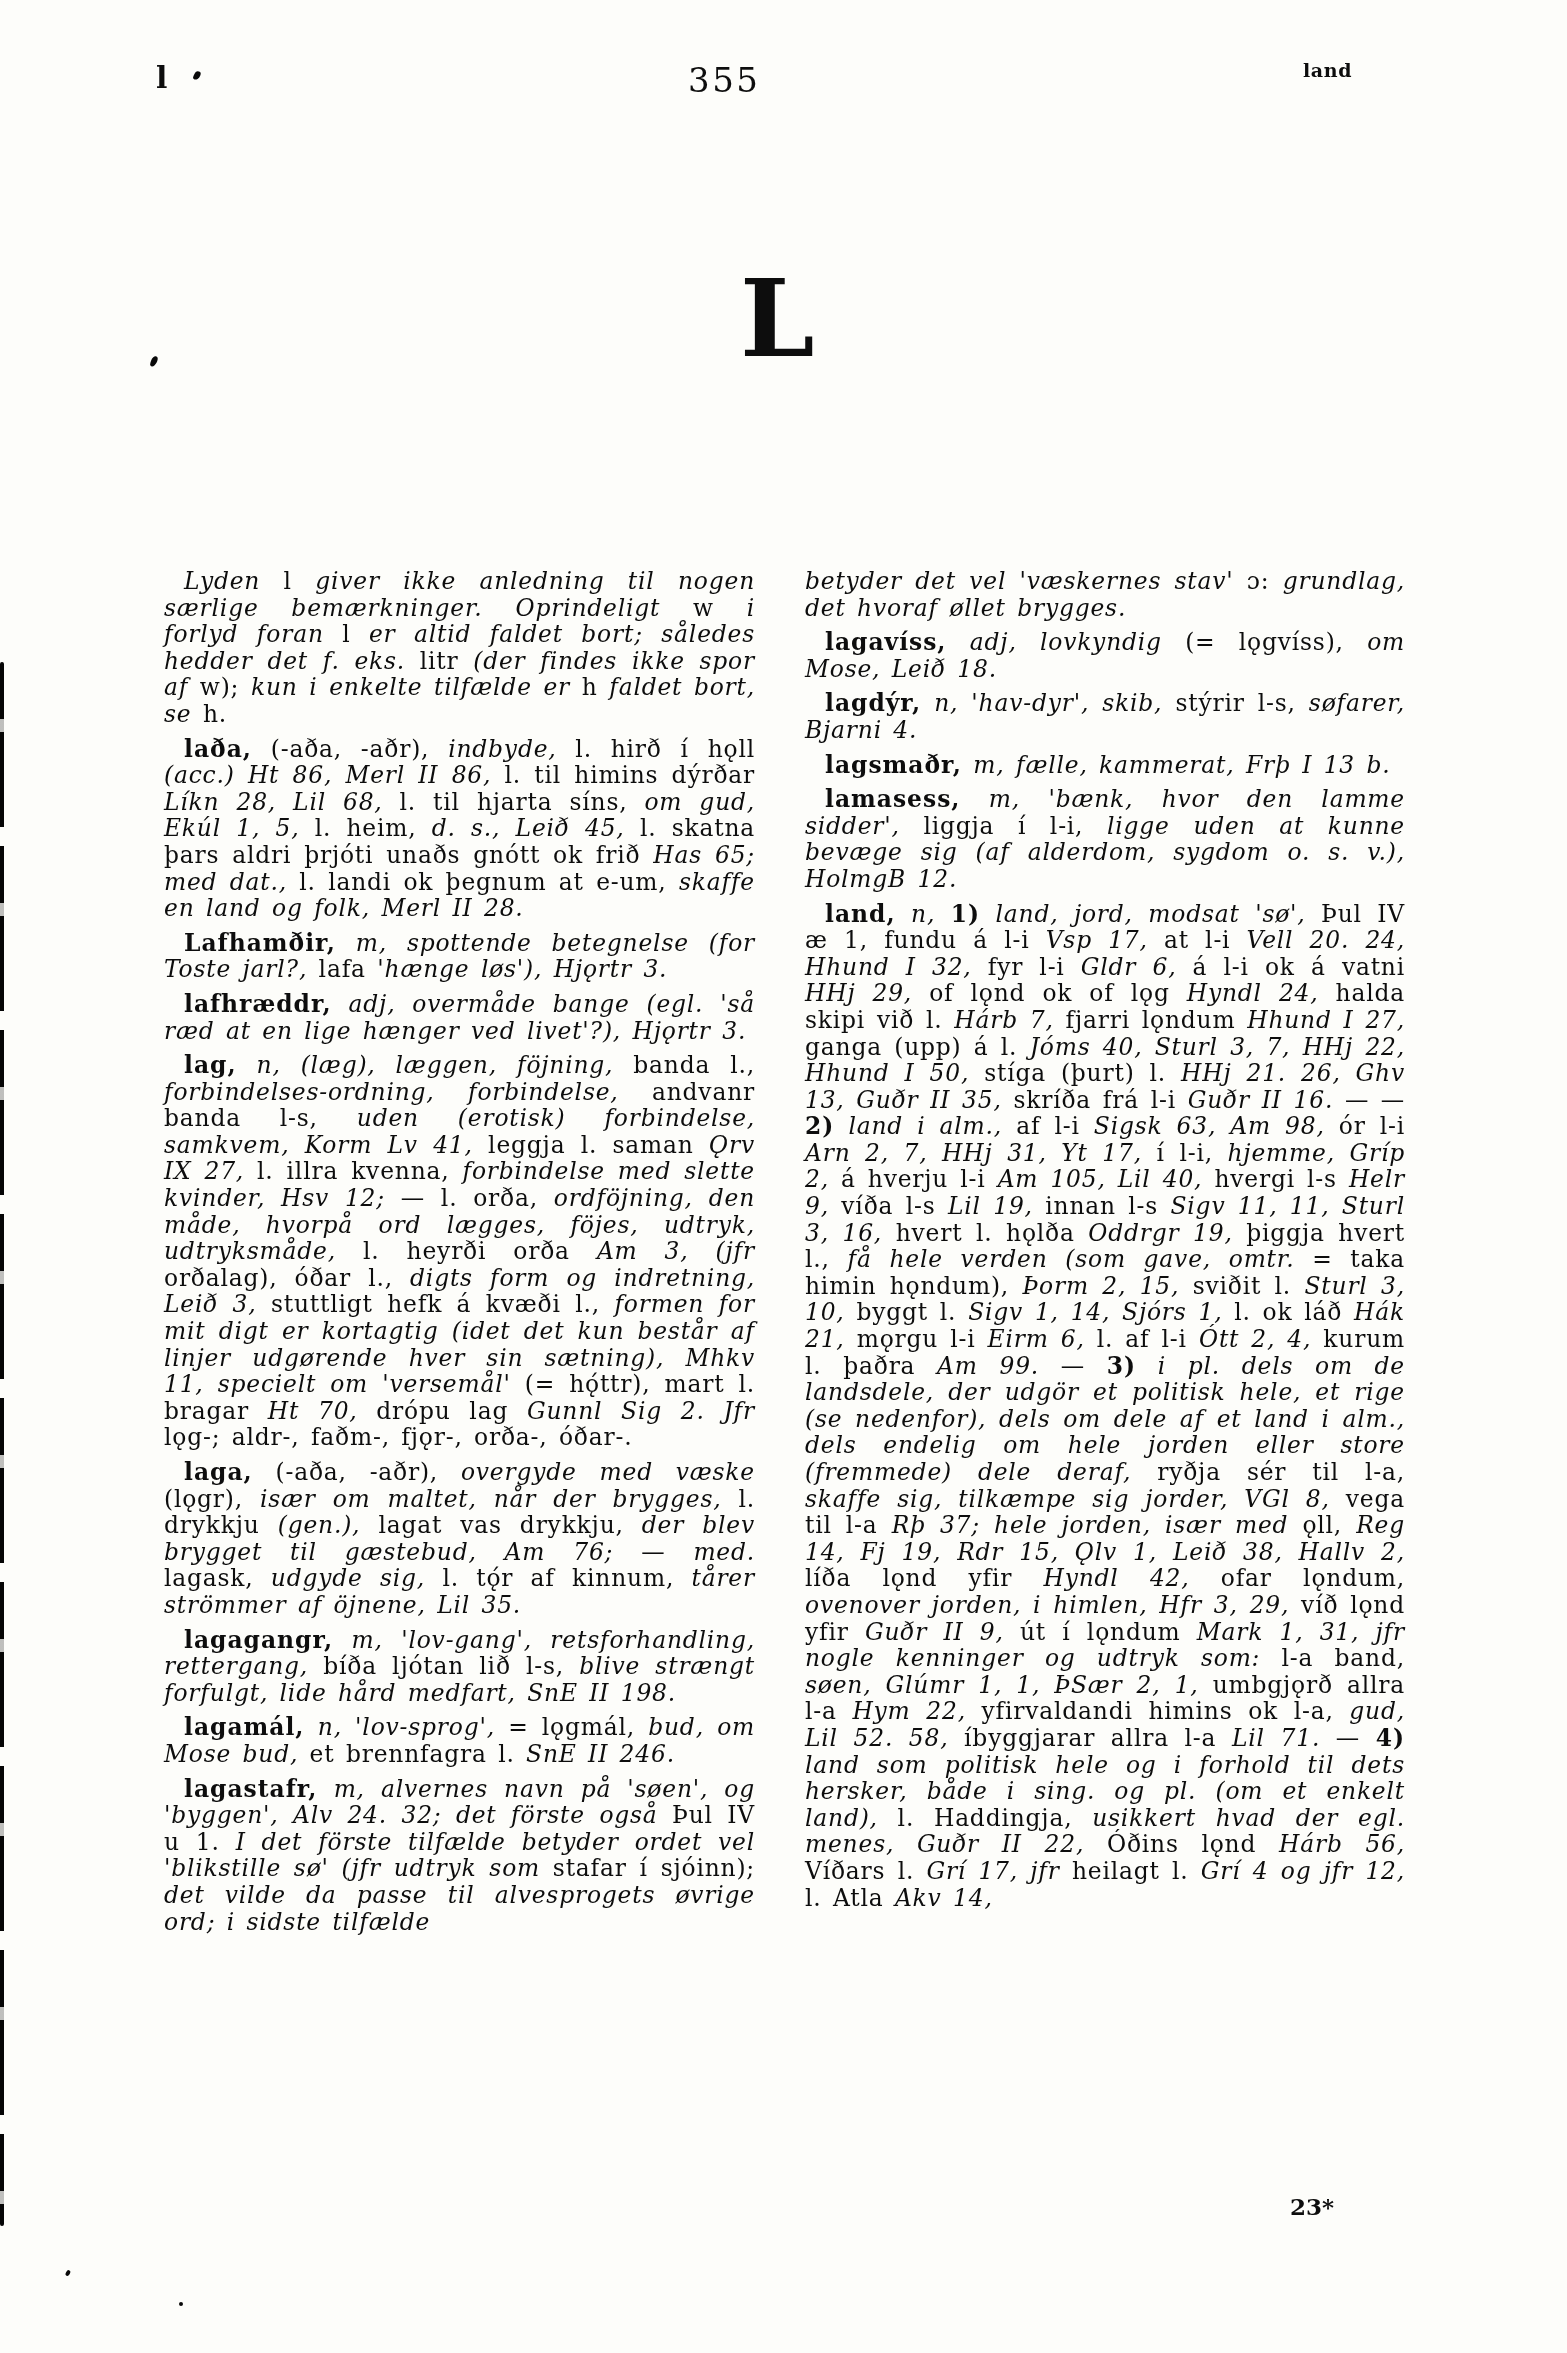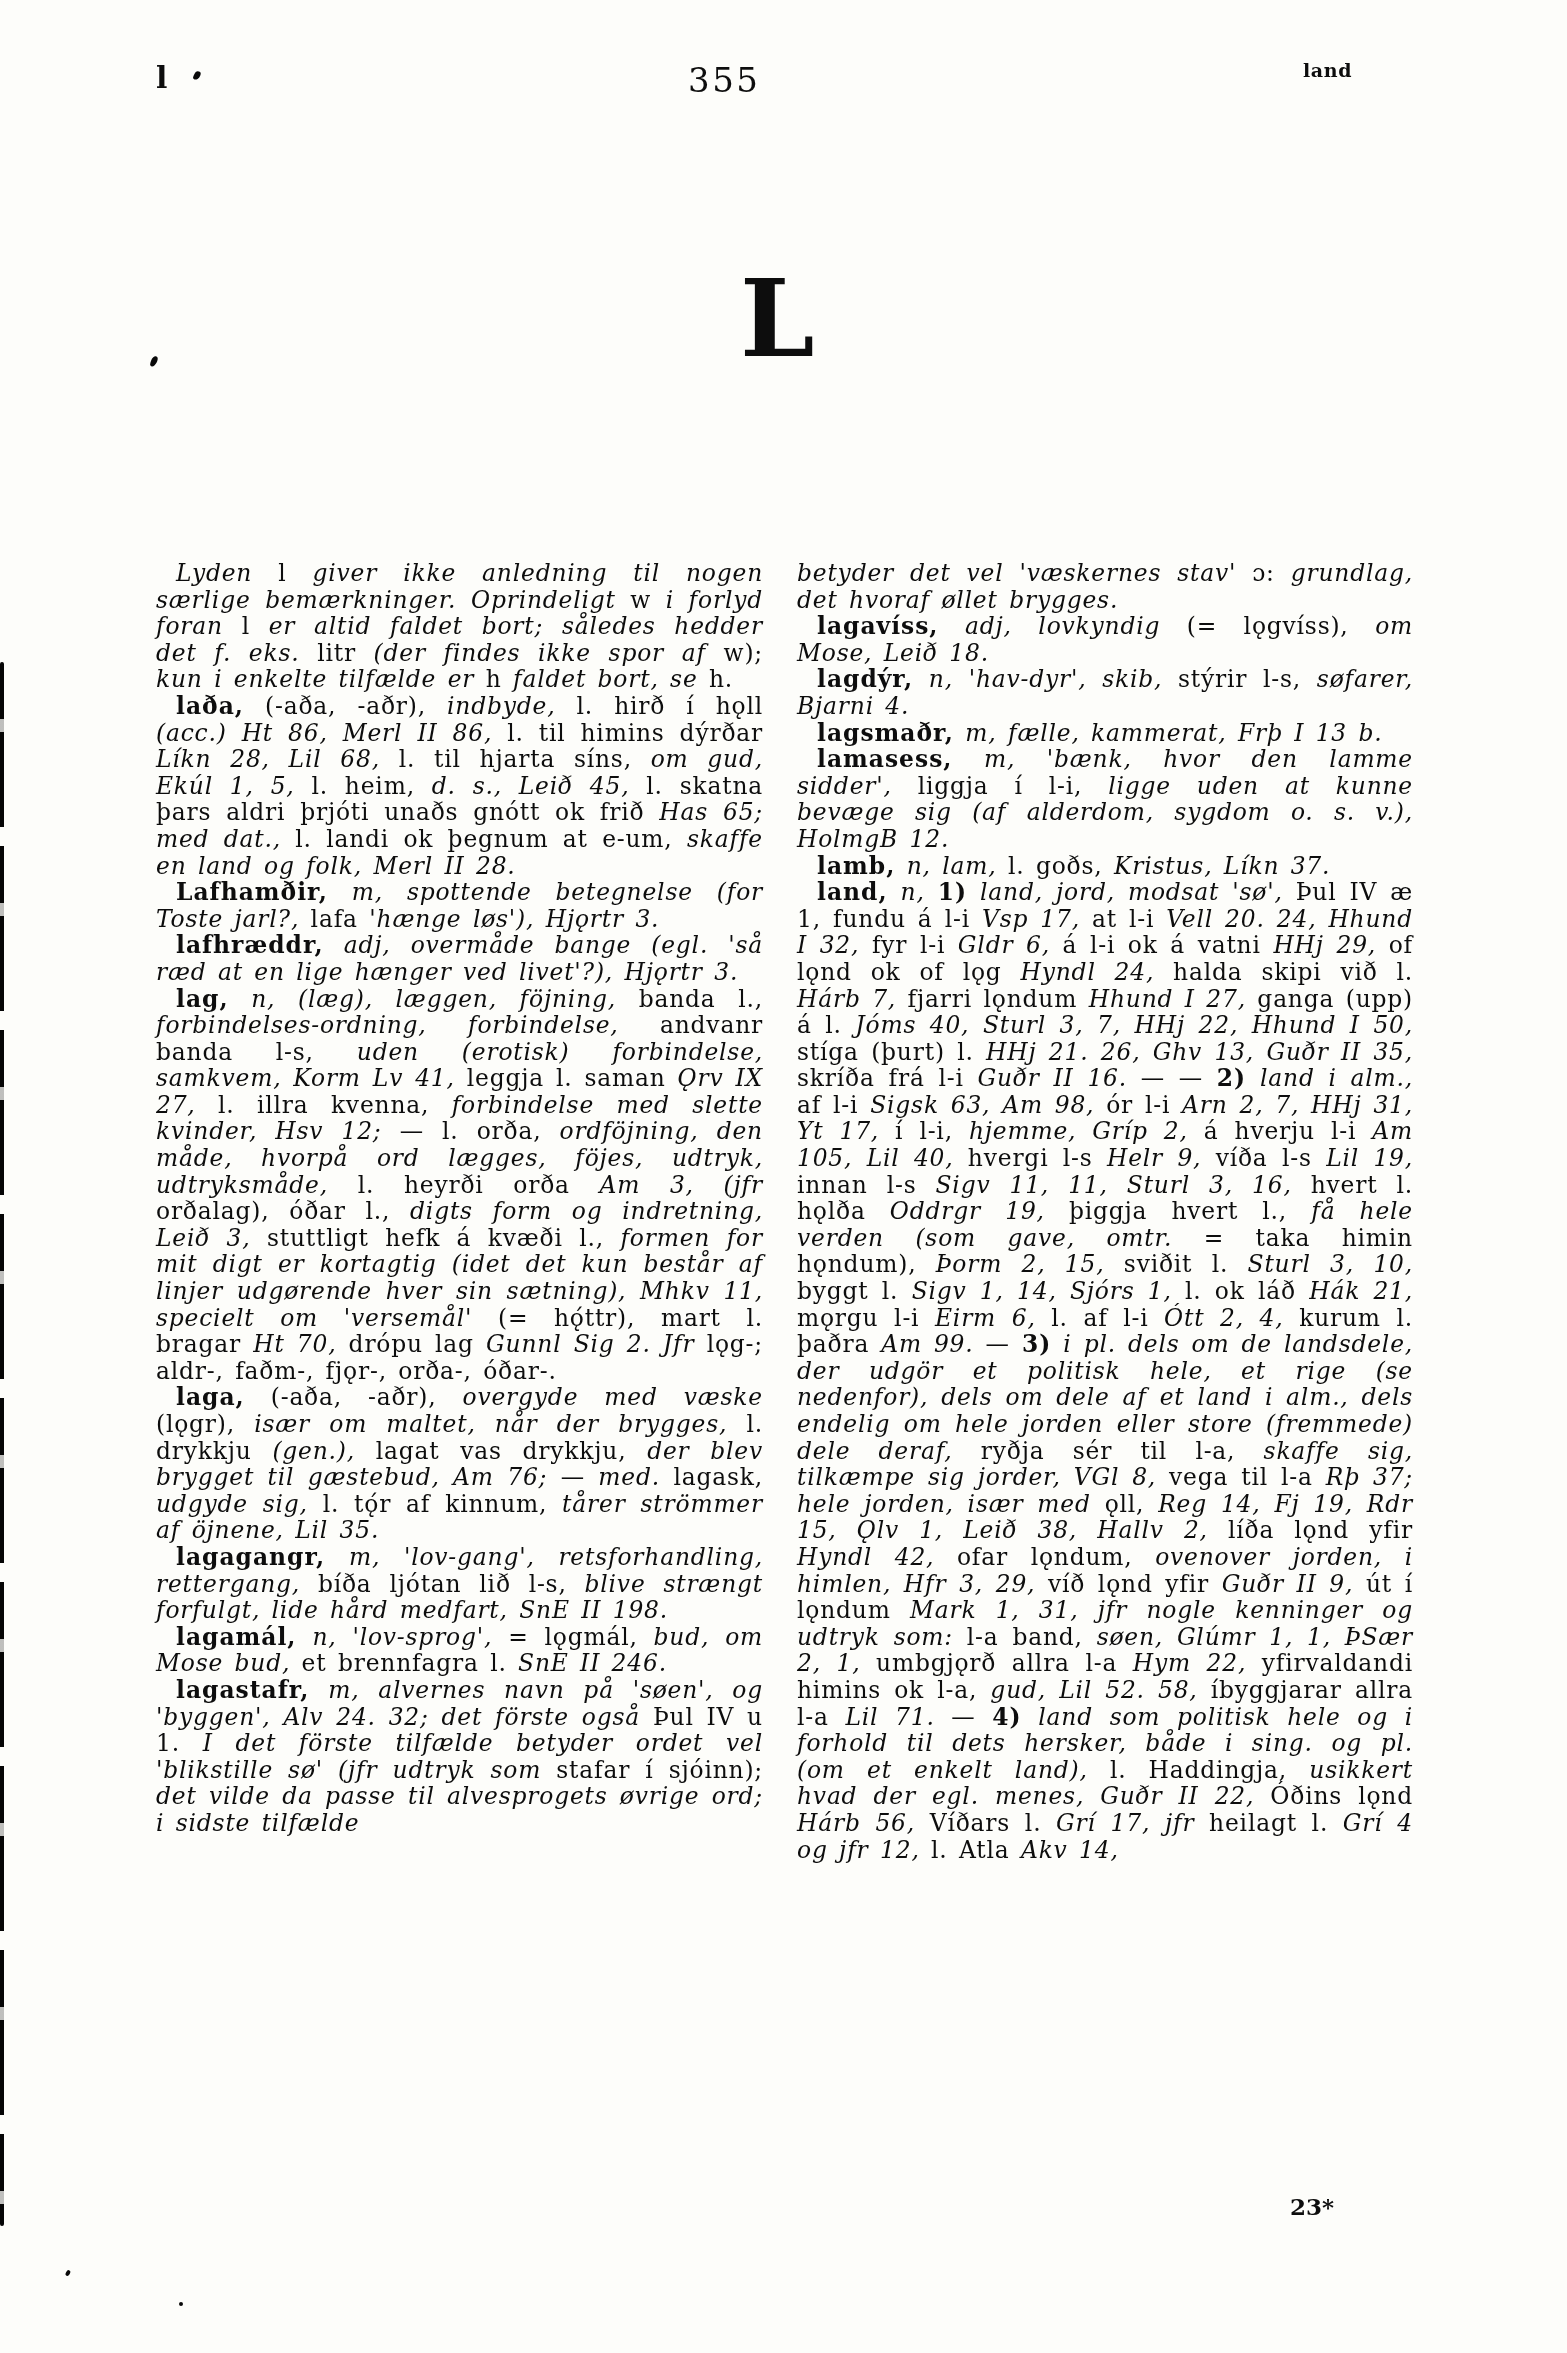--- a/index.html
+++ b/index.html
@@ -38,21 +38,21 @@
 
   
   .col {
     position: absolute; top: 560px;
     font-size: 23.4px; line-height: 26.6px;
     letter-spacing: 0.8px; word-spacing: 3.2px;
     text-align: justify;
   }
   .col-left  { left: 156px;  width: 607px; }
   .col-right { left: 797px; width: 616px; }
-  .entry { margin: 0; text-indent: 20px; }
+  .entry { margin: 8px; text-indent: 20px; }
   .entry.no-indent { text-indent: 0; }
   .entry b { font-weight: 700; letter-spacing: 1px; }
 
   .footer-mark {
     position: absolute; left: 1258px; top: 2195px;
     font-size: 23px; font-weight: 700; line-height: 1; margin-left: 32px;
   }
 
   
   .edge-streak {
@@ -93,21 +93,20 @@
       <p class="entry"><b>lagagangr,</b> <i>m, 'lov-gang', retsforhandling, rettergang,</i> bíða ljótan lið l-s, <i>blive strængt forfulgt, lide hård medfart, SnE II 198.</i></p>
       <p class="entry"><b>lagamál,</b> <i>n, 'lov-sprog',</i> = lǫgmál, <i>bud, om Mose bud,</i> et brennfagra l. <i>SnE II 246.</i></p>
       <p class="entry"><b>lagastafr,</b> <i>m, alvernes navn på 'søen', og 'byggen', Alv 24. 32; det förste også</i> Þul IV u 1. <i>I det förste tilfælde betyder ordet vel 'blikstille sø' (jfr udtryk som</i> stafar í sjóinn); <i>det vilde da passe til alvesprogets øvrige ord; i sidste tilfælde</i></p>
     </div>
   <div class="col col-right">
       <p class="entry no-indent"><i>betyder det vel 'væskernes stav'</i> ɔ: <i>grundlag, det hvoraf øllet brygges.</i></p>
       <p class="entry"><b>lagavíss,</b> <i>adj, lovkyndig</i> (= lǫgvíss), <i>om Mose, Leið 18.</i></p>
       <p class="entry"><b>lagdýr,</b> <i>n, 'hav-dyr', skib,</i> stýrir l-s, <i>søfarer, Bjarni 4.</i></p>
       <p class="entry"><b>lagsmaðr,</b> <i>m, fælle, kammerat, Frþ I 13 b.</i></p>
       <p class="entry"><b>lamasess,</b> <i>m, 'bænk, hvor den lamme sidder',</i> liggja í l-i, <i>ligge uden at kunne bevæge sig (af alderdom, sygdom o. s. v.), HolmgB 12.</i></p>
-      <p class="entry"><b>lamb,</b> <i>n, lam,</i> l. goðs, <i>Kristus, Líkn 37.</i></p>
       <p class="entry"><b>land,</b> <i>n,</i> <b>1)</b> <i>land, jord, modsat 'sø',</i> Þul IV æ 1, fundu á l-i <i>Vsp 17,</i> at l-i <i>Vell 20. 24, Hhund I 32,</i> fyr l-i <i>Gldr 6,</i> á l-i ok á vatni <i>HHj 29,</i> of lǫnd ok of lǫg <i>Hyndl 24,</i> halda skipi við l. <i>Hárb 7,</i> fjarri lǫndum <i>Hhund I 27,</i> ganga (upp) á l. <i>Jóms 40, Sturl 3, 7, HHj 22, Hhund I 50,</i> stíga (þurt) l. <i>HHj 21. 26, Ghv 13, Guðr II 35,</i> skríða frá l-i <i>Guðr II 16.</i> — — <b>2)</b> <i>land i alm.,</i> af l-i <i>Sigsk 63, Am 98,</i> ór l-i <i>Arn 2, 7, HHj 31, Yt 17,</i> í l-i, <i>hjemme, Gríp 2,</i> á hverju l-i <i>Am 105, Lil 40,</i> hvergi l-s <i>Helr 9,</i> víða l-s <i>Lil 19,</i> innan l-s <i>Sigv 11, 11, Sturl 3, 16,</i> hvert l. hǫlða <i>Oddrgr 19,</i> þiggja hvert l., <i>få hele verden (som gave, omtr. =</i> taka himin hǫndum), <i>Þorm 2, 15,</i> sviðit l. <i>Sturl 3, 10,</i> byggt l. <i>Sigv 1, 14, Sjórs 1,</i> l. ok láð <i>Hák 21,</i> mǫrgu l-i <i>Eirm 6,</i> l. af l-i <i>Ótt 2, 4,</i> kurum l. þaðra <i>Am 99.</i> — <b>3)</b> <i>i pl. dels om de landsdele, der udgör et politisk hele, et rige (se nedenfor), dels om dele af et land i alm., dels endelig om hele jorden eller store (fremmede) dele deraf,</i> ryðja sér til l-a, <i>skaffe sig, tilkæmpe sig jorder, VGl 8,</i> vega til l-a <i>Rþ 37; hele jorden, især med</i> ǫll, <i>Reg 14, Fj 19, Rdr 15, Ǫlv 1, Leið 38, Hallv 2,</i> líða lǫnd yfir <i>Hyndl 42,</i> ofar lǫndum, <i>ovenover jorden, i himlen, Hfr 3, 29,</i> víð lǫnd yfir <i>Guðr II 9,</i> út í lǫndum <i>Mark 1, 31, jfr nogle kenninger og udtryk som:</i> l-a band, <i>søen, Glúmr 1, 1, ÞSær 2, 1,</i> umbgjǫrð allra l-a <i>Hym 22,</i> yfirvaldandi himins ok l-a, <i>gud, Lil 52. 58,</i> íbyggjarar allra l-a <i>Lil 71.</i> — <b>4)</b> <i>land som politisk hele og i forhold til dets hersker, både i sing. og pl. (om et enkelt land),</i> l. Haddingja, <i>usikkert hvad der egl. menes, Guðr II 22,</i> Óðins lǫnd <i>Hárb 56,</i> Víðars l. <i>Grí 17, jfr</i> heilagt l. <i>Grí 4 og jfr 12,</i> l. Atla <i>Akv 14,</i></p>
     </div>
 
   <div class="footer-mark">23*</div>
 
   <div class="edge-streak"></div>
   <div class="speck speck-comma-top"></div>
   <div class="speck speck-comma-mid"></div>
   <div class="speck speck-dot-bottom"></div>
   <div class="speck speck-dot-footleft"></div>

